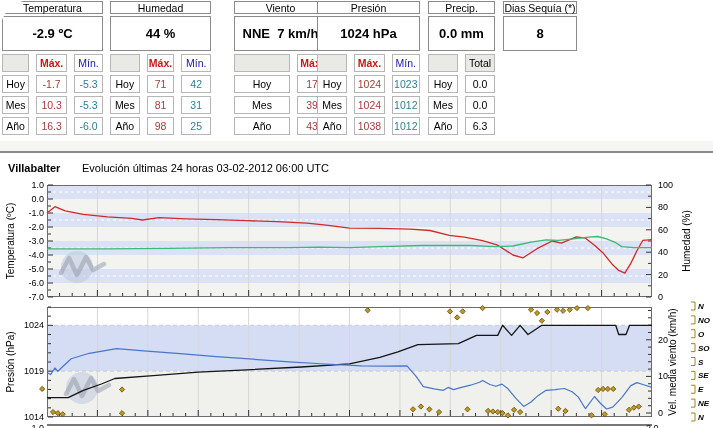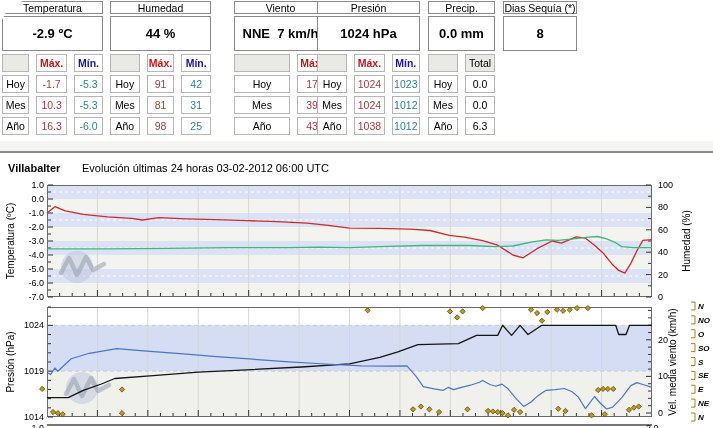--- a/index.html
+++ b/index.html
@@ -8,21 +8,21 @@
   .grp{position:absolute;top:1px;}
   .hbox{height:13px;border:1px solid #8a8a8a;display:flex;align-items:center;justify-content:center;
         font-size:10.5px;margin-bottom:2px;box-sizing:border-box;background:#fff;}
   .vbox{height:35px;border:1px solid #8a8a8a;display:flex;align-items:center;justify-content:center;
         font-size:13px;font-weight:bold;white-space:pre;margin-bottom:3px;box-sizing:border-box;background:#fff;}
   .trow{display:flex;gap:7px;margin-bottom:3px;}
   .c{height:18px;border:1px solid #b6b6b6;box-sizing:border-box;display:flex;align-items:center;
      justify-content:center;font-size:10.5px;background:#fff;white-space:pre;}
   .blank,.grayhead{background:#e9e9e6;}
   .maxh{color:#cc1515;font-weight:bold;}
-  .minh{color:#1515b0;font-weight:bold;}
+  .minh{color:#1515b0;font-weight:normal;}
   .maxv{color:#a33c3c;}
   .minv{color:#2e7f95;}
   #footnote{position:absolute;left:3px;top:126px;font-size:10.5px;}
   #sepband{position:absolute;left:0;top:141px;width:713px;height:10px;background:#f5f5f4;}
   #sepline{position:absolute;left:0;top:151px;width:713px;height:2px;background:#8a8a8a;}
   #chart-header{position:absolute;left:0;top:162px;width:713px;height:14px;font-size:11px;}
   #station{position:absolute;left:8px;top:0;font-weight:bold;}
   #evol-title{position:absolute;left:82px;top:0;}
   #charts-svg{position:absolute;left:0;top:179px;}
   #charts-svg text{font-family:"Liberation Sans",sans-serif;fill:#000;}
@@ -60,21 +60,21 @@
   <div class="grp" style="left:110px;width:101px">
     <div class="hbox">Humedad</div>
     <div class="vbox">44 %</div>
     <div class="trow">
       <div class="c blank" style="width:32px"></div>
       <div class="c maxh" style="width:30px">Máx.</div>
       <div class="c minh" style="width:32px">Mín.</div>
     </div>
     <div class="trow">
       <div class="c" style="width:32px">Hoy</div>
-      <div class="c maxv" style="width:30px">91</div>
+      <div class="c maxv" style="width:30px">71</div>
       <div class="c minv" style="width:32px">42</div>
     </div>
     <div class="trow">
       <div class="c" style="width:32px">Mes</div>
       <div class="c maxv" style="width:30px">81</div>
       <div class="c minv" style="width:32px">31</div>
     </div>
     <div class="trow">
       <div class="c" style="width:32px">Año</div>
       <div class="c maxv" style="width:30px">98</div>

